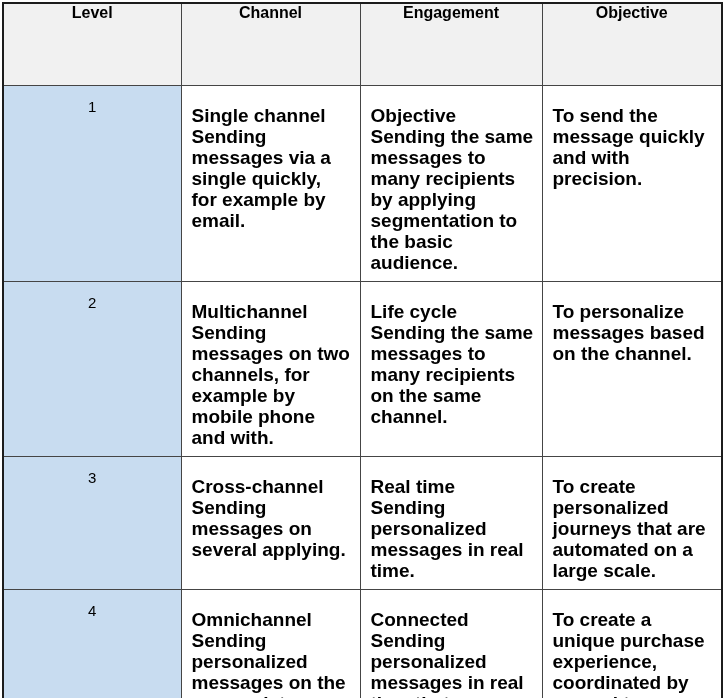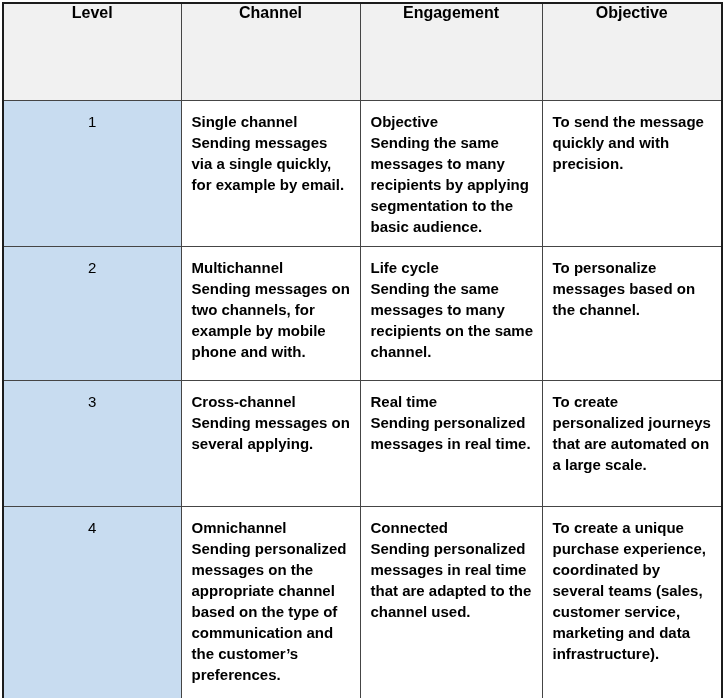--- a/index.html
+++ b/index.html
@@ -27,33 +27,33 @@
     border: 1px solid #454545;
     box-sizing: border-box;
     vertical-align: top;
   }
   th.header-cell {
     background: #f1f1f1;
     font-size: 16px;
     font-weight: bold;
     text-align: center;
     vertical-align: middle;
-    height: 97px;
+    height: 82px;
     padding: 0 6px;
   }
   td.level-cell {
     background: #c8dcf0;
     text-align: center;
     font-size: 15px;
     padding-top: 12px;
   }
   td.text-cell {
     background: #ffffff;
-    padding: 10px 8px 8px 10px;
-    font-size: 15px;
+    padding: 19px 8px 8px 10px;
+    font-size: 19px;
     line-height: 21px;
     margin-top: 38px;
   }
   .cell-title {
     font-weight: bold;
   }
   .cell-desc {
     font-weight: bold;
   }
   col.c-level      { width: 178px; }

